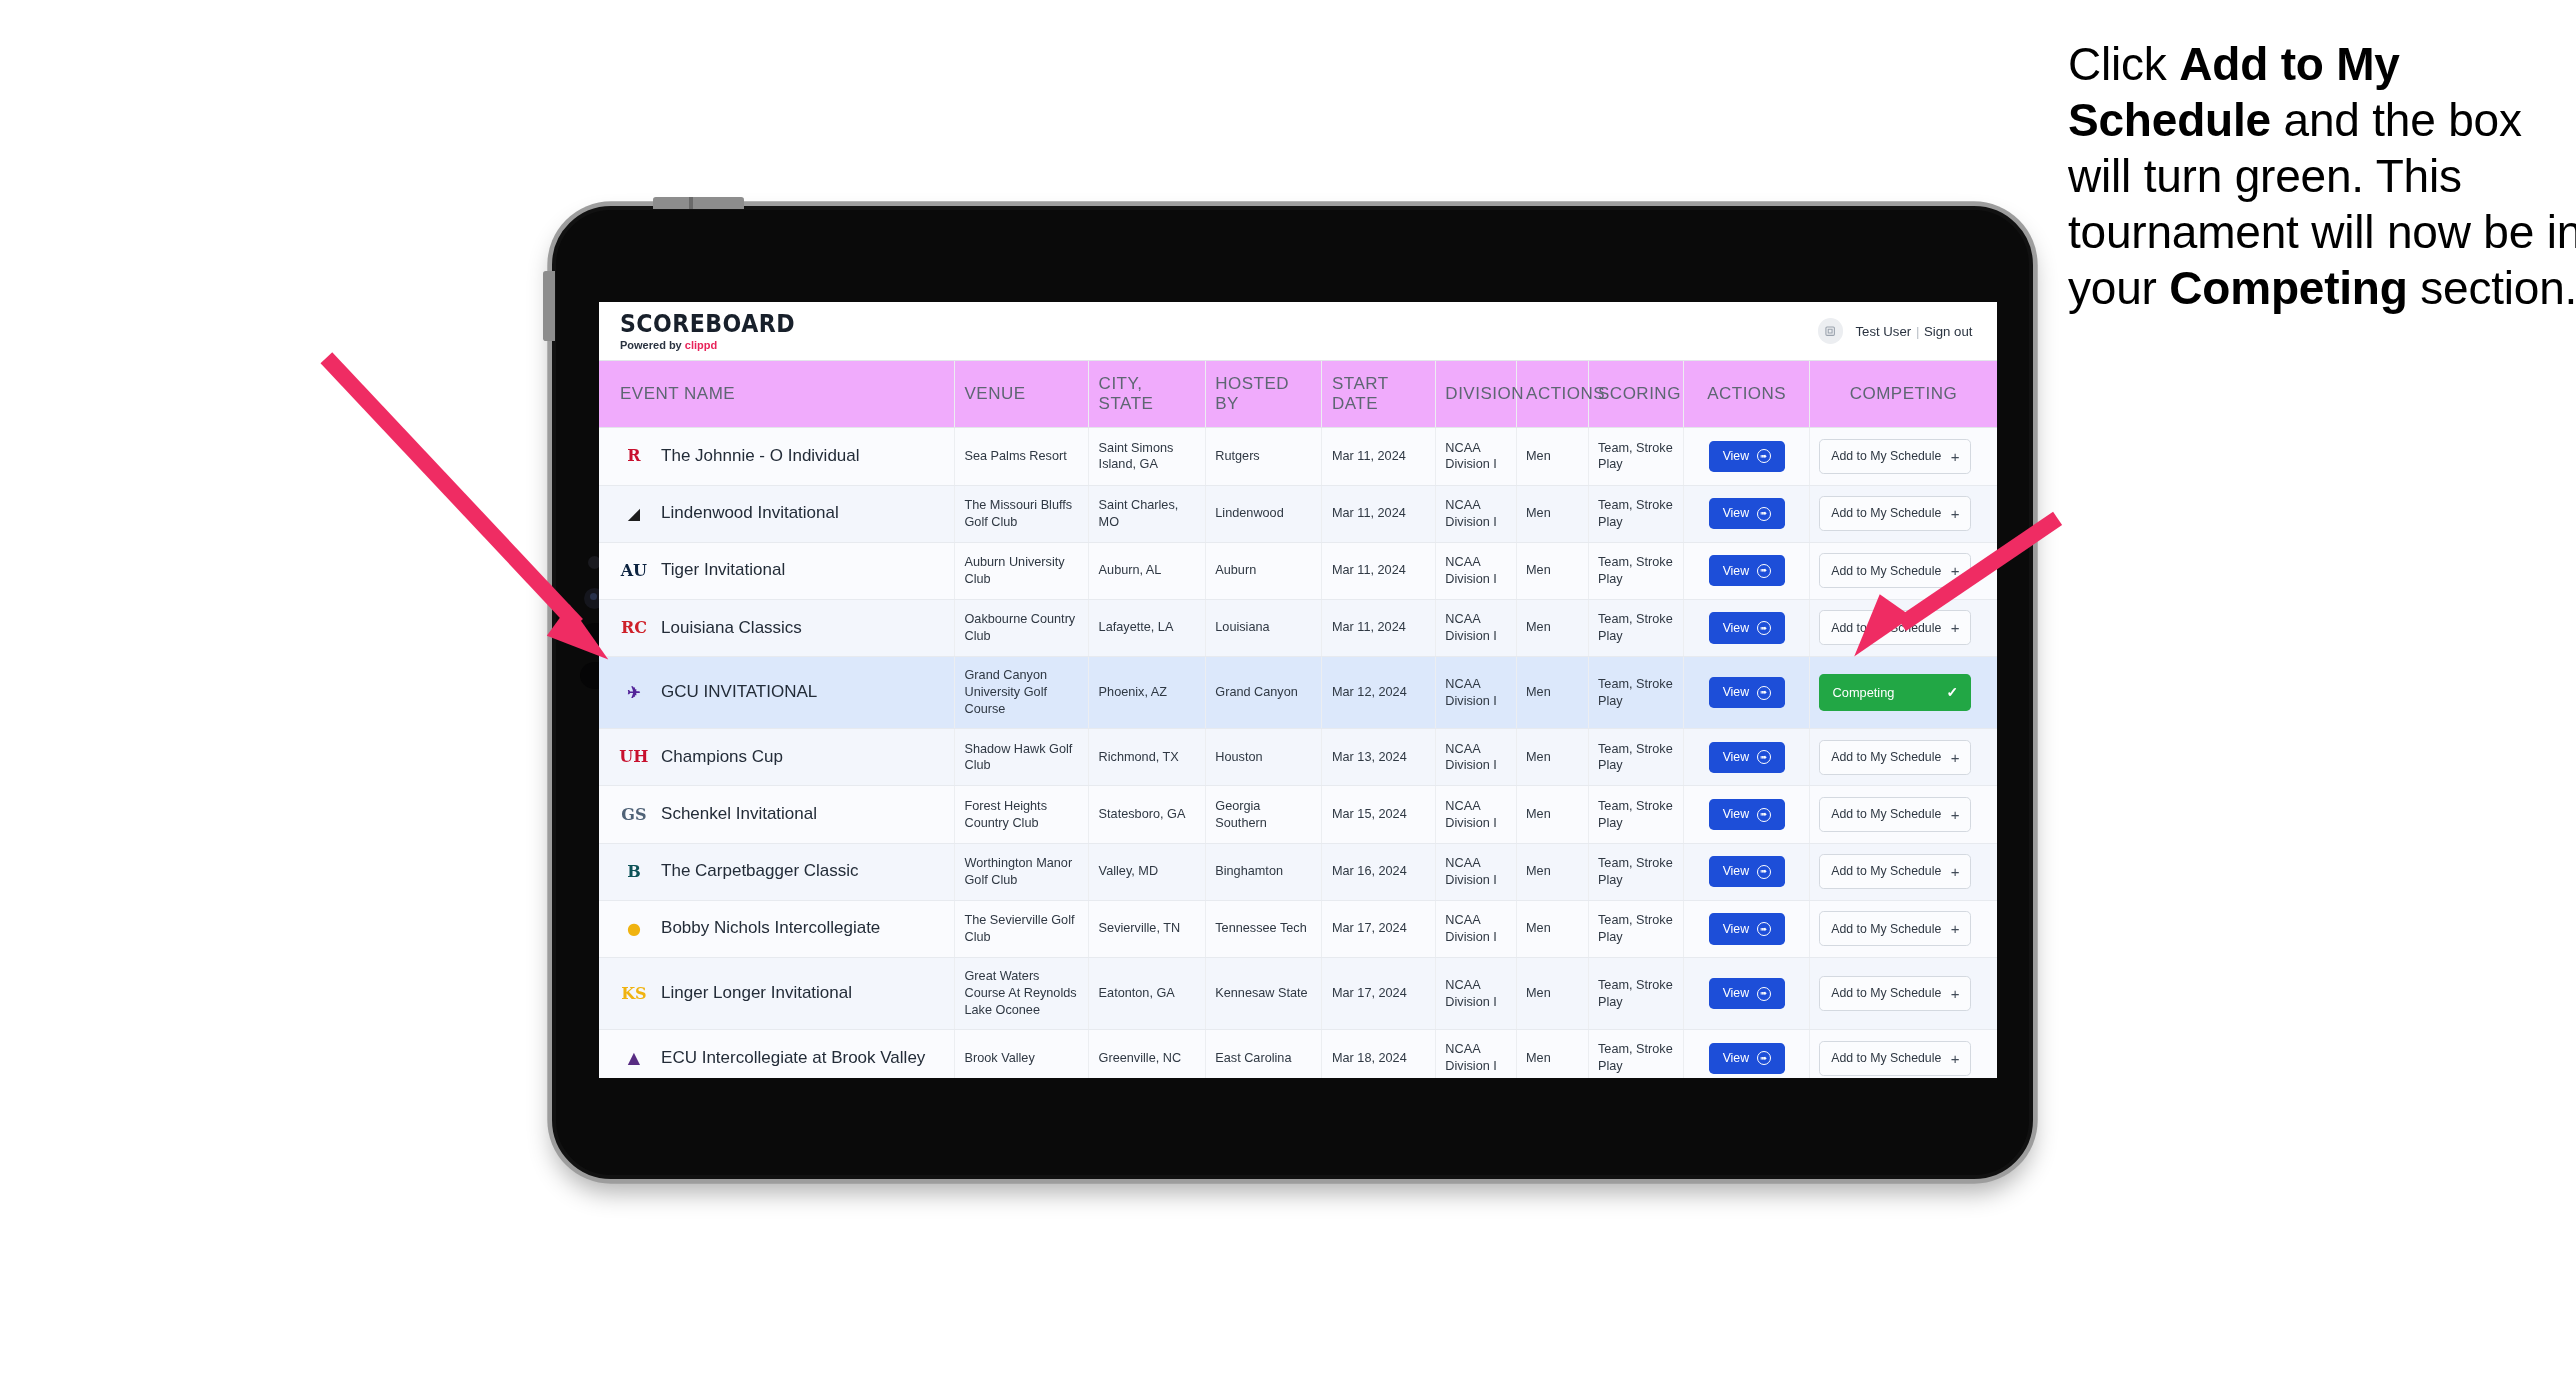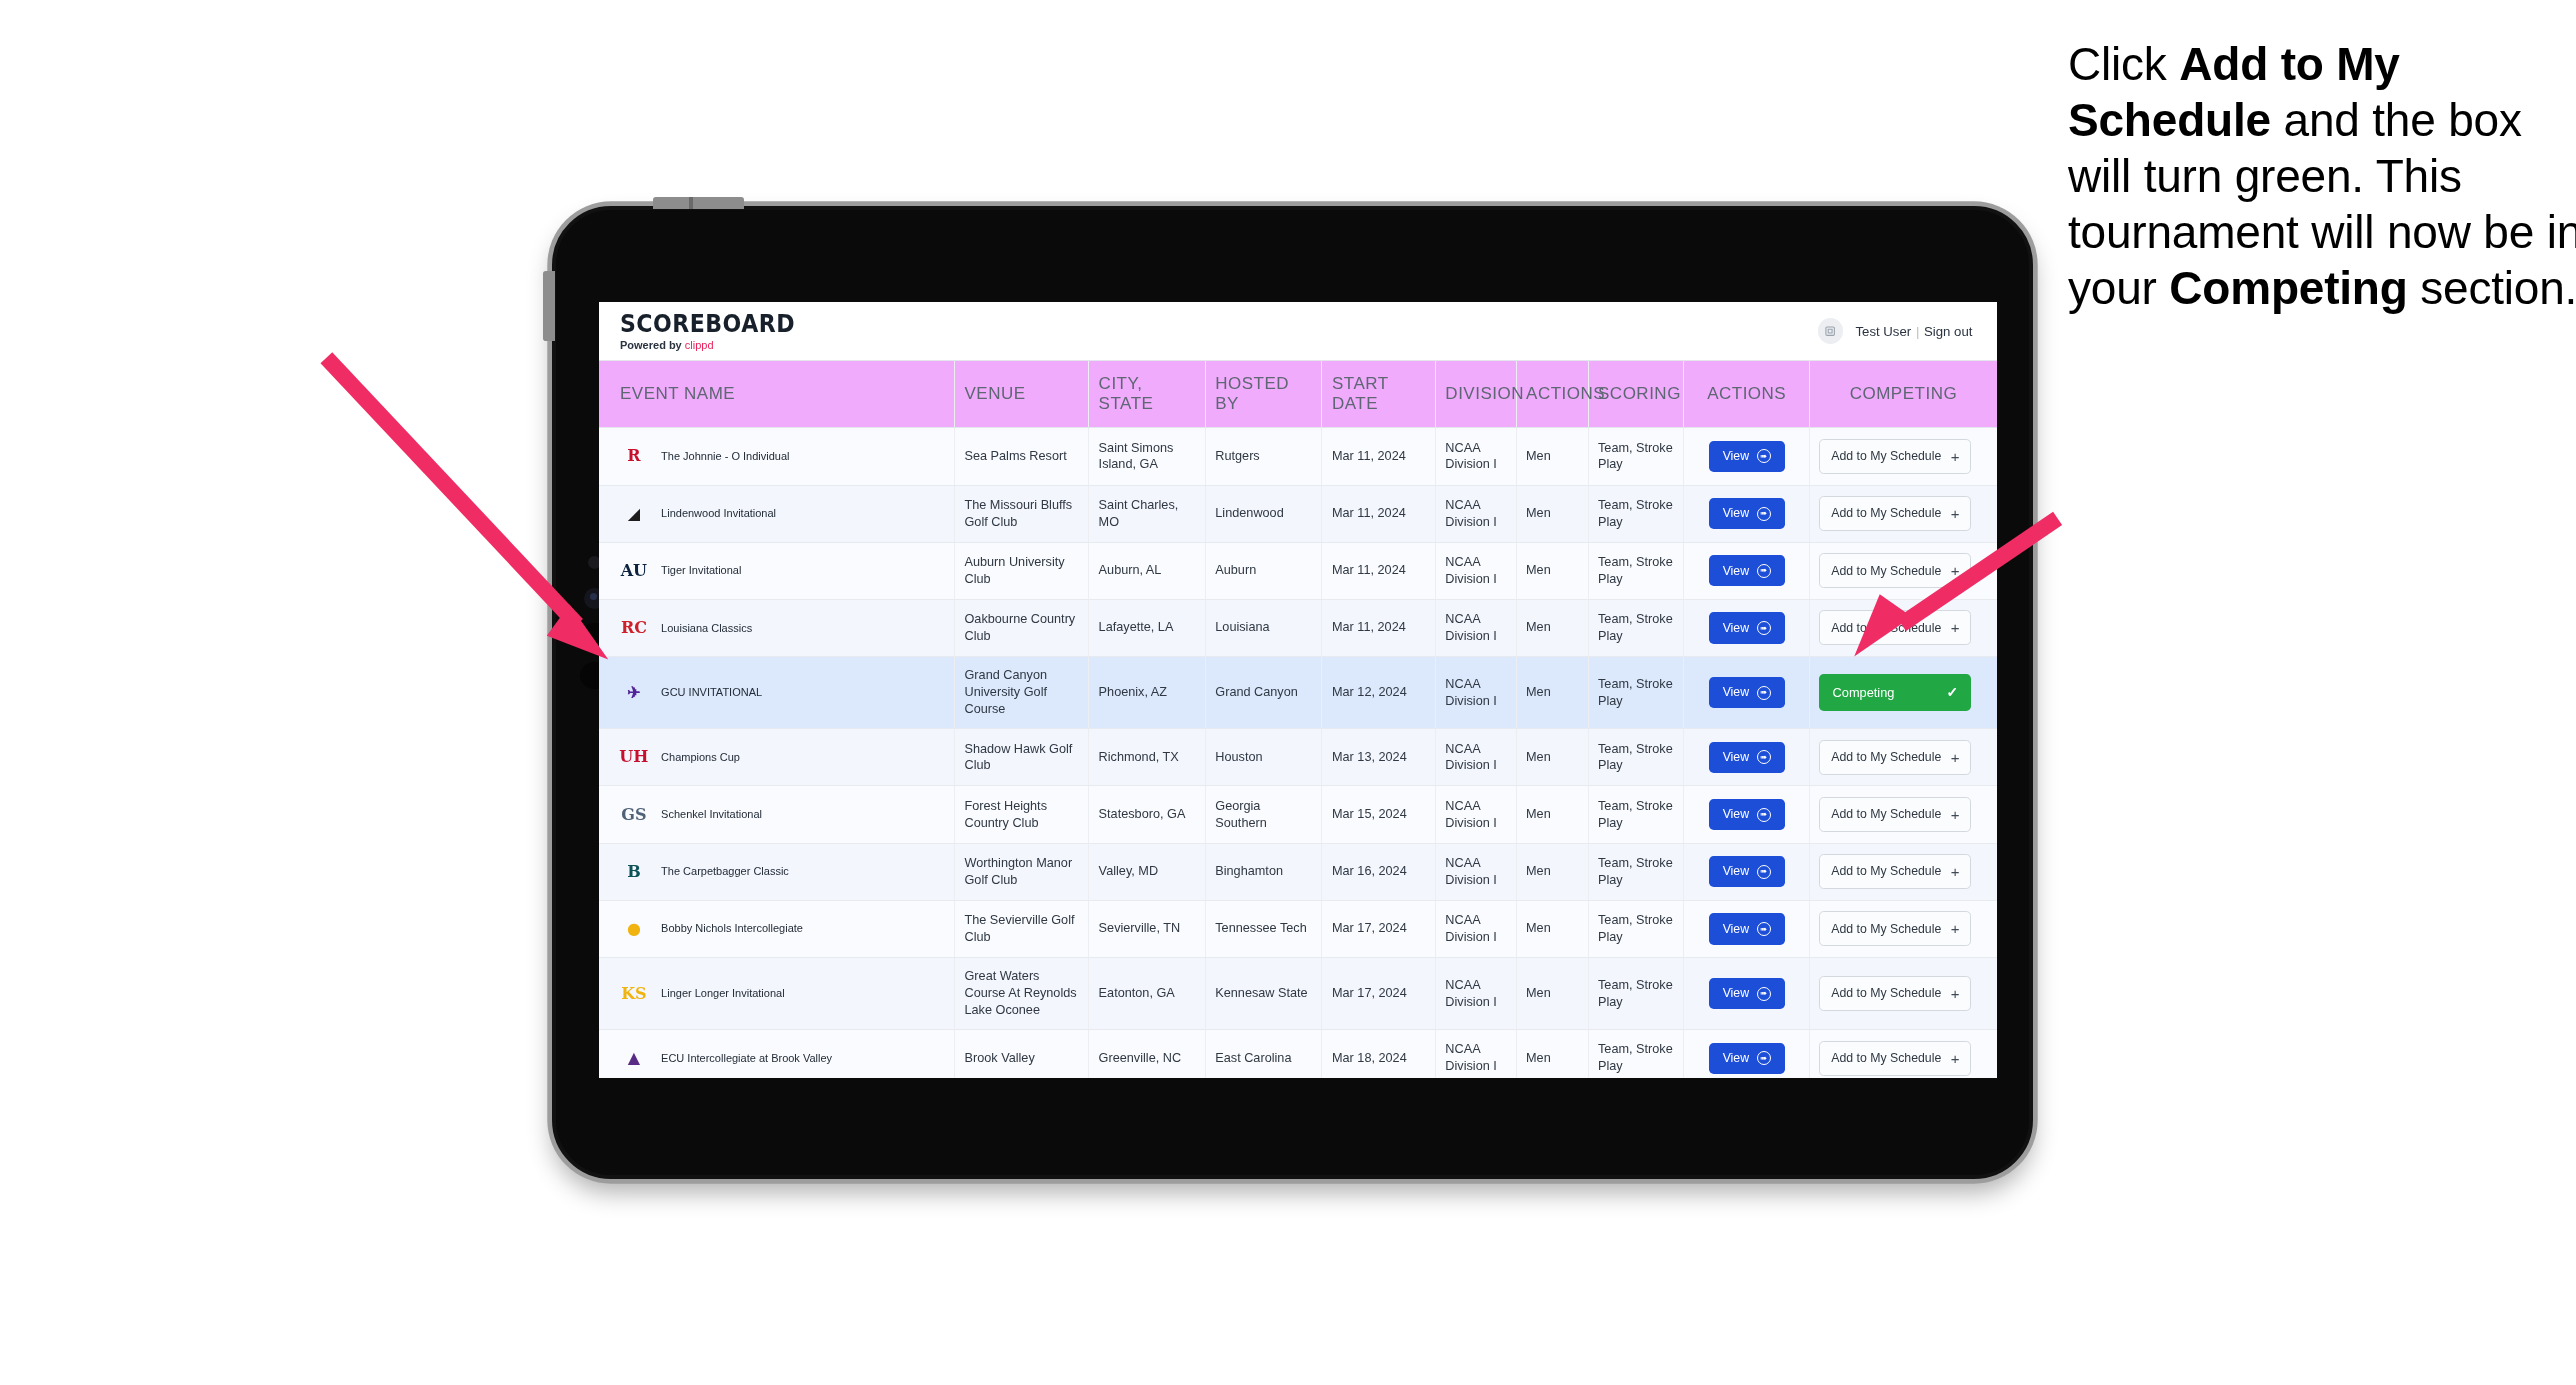--- a/index.html
+++ b/index.html
@@ -78,21 +78,21 @@
     position: relative;
   }
   .brand { padding: 9.5px 0 0 21px; width: 159px; }
   .brand-title {
     font-size: 24px; font-weight: 800; letter-spacing: 0.5px;
     color: #18202b; font-family: "DejaVu Sans", sans-serif;
     line-height: 1;
     transform: scaleX(0.92); transform-origin: left center;
   }
   .brand-sub { font-size: 11px; color: #2a3340; margin-top: 3.8px; font-weight: 600; }
-  .brand-sub .clippd { color: #e8245a; font-weight: 400; }
+  .brand-sub .clippd { color: #e8245a; font-weight: 700; }
 
   .nav-tabs { display: flex; align-items: stretch; margin-left: 21px; }
   .nav-tab {
     display: flex; align-items: center; padding: 0 21px;
     font-size: 14.7px; color: #2a3340; letter-spacing: 0.4px;
     border-bottom: 2.8px solid transparent;
     cursor: pointer;
   }
   .nav-tab.active { border-bottom-color: #1b2431; color: #101823; }
 
@@ -143,21 +143,21 @@
   .col-city  { width: 107px; }
   .col-host  { width: 107px; }
   .col-date  { width: 104px; }
   .col-div   { width: 74px; }
   .col-gen   { width: 66px; }
   .col-score { width: 88px; }
   .col-act   { width: 115px; }
   .col-comp  { width: 172px; }
 
   .ev-cell { display: flex; align-items: center; gap: 13.2px; padding-left: 11.4px; }
-  .ev-name { font-size: 11px; color: #232c38; }
+  .ev-name { font-size: 17px; color: #232c38; }
   .logo {
     width: 28px; height: 28px; flex: 0 0 28px;
     display:flex; align-items:center; justify-content:center;
     font-weight: 900; font-size: 16px;
     font-family: "DejaVu Serif", serif;
     line-height: 1;
   }
 
   .btn-view {
     display: inline-flex; align-items: center; justify-content: center; gap: 7.6px;

